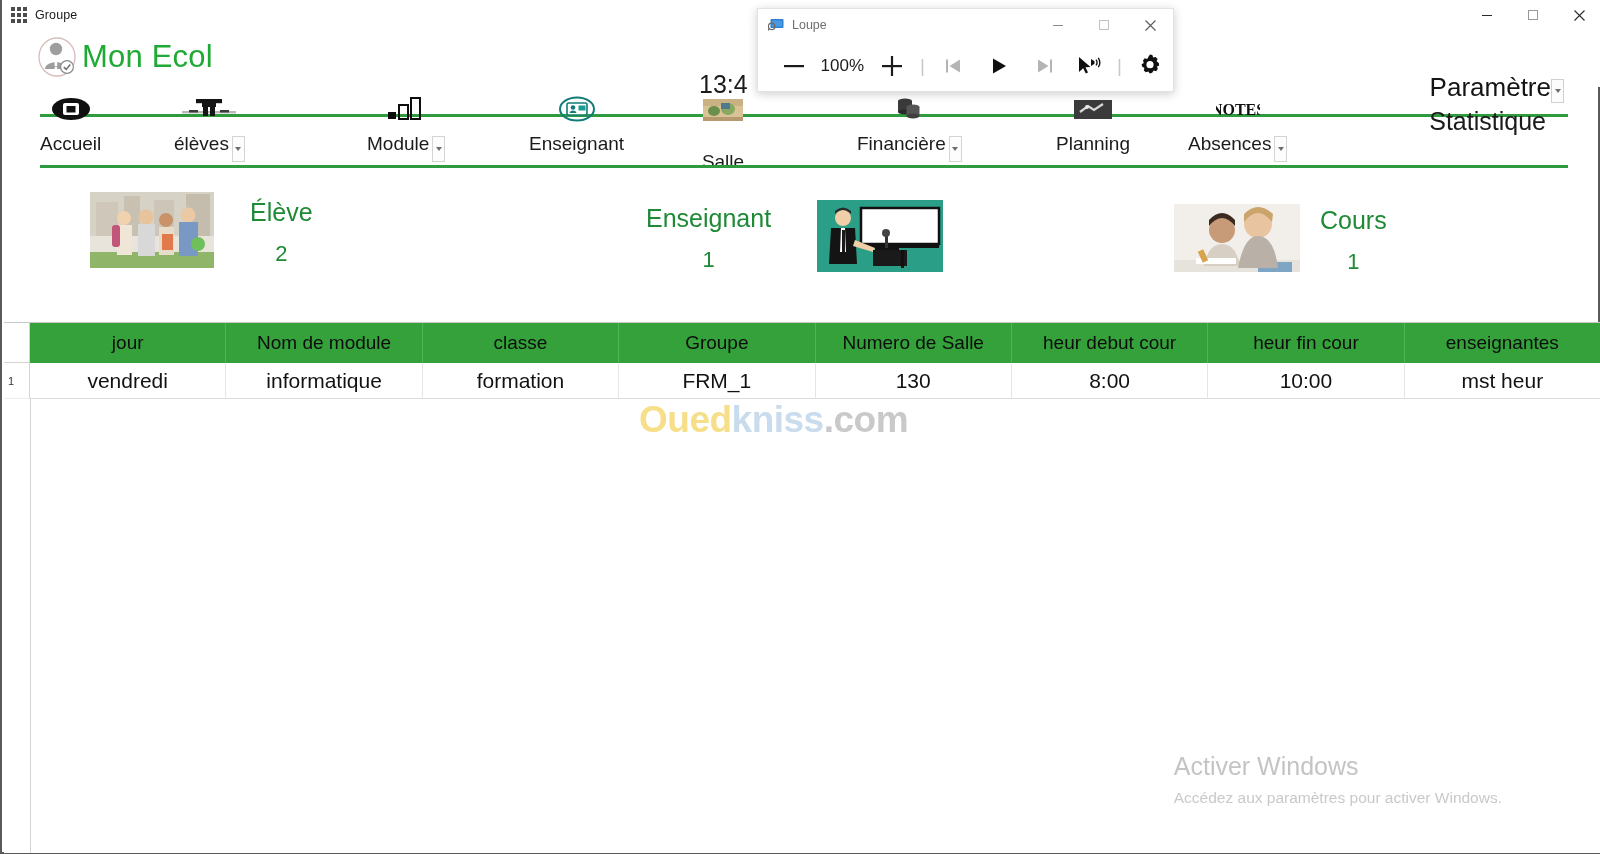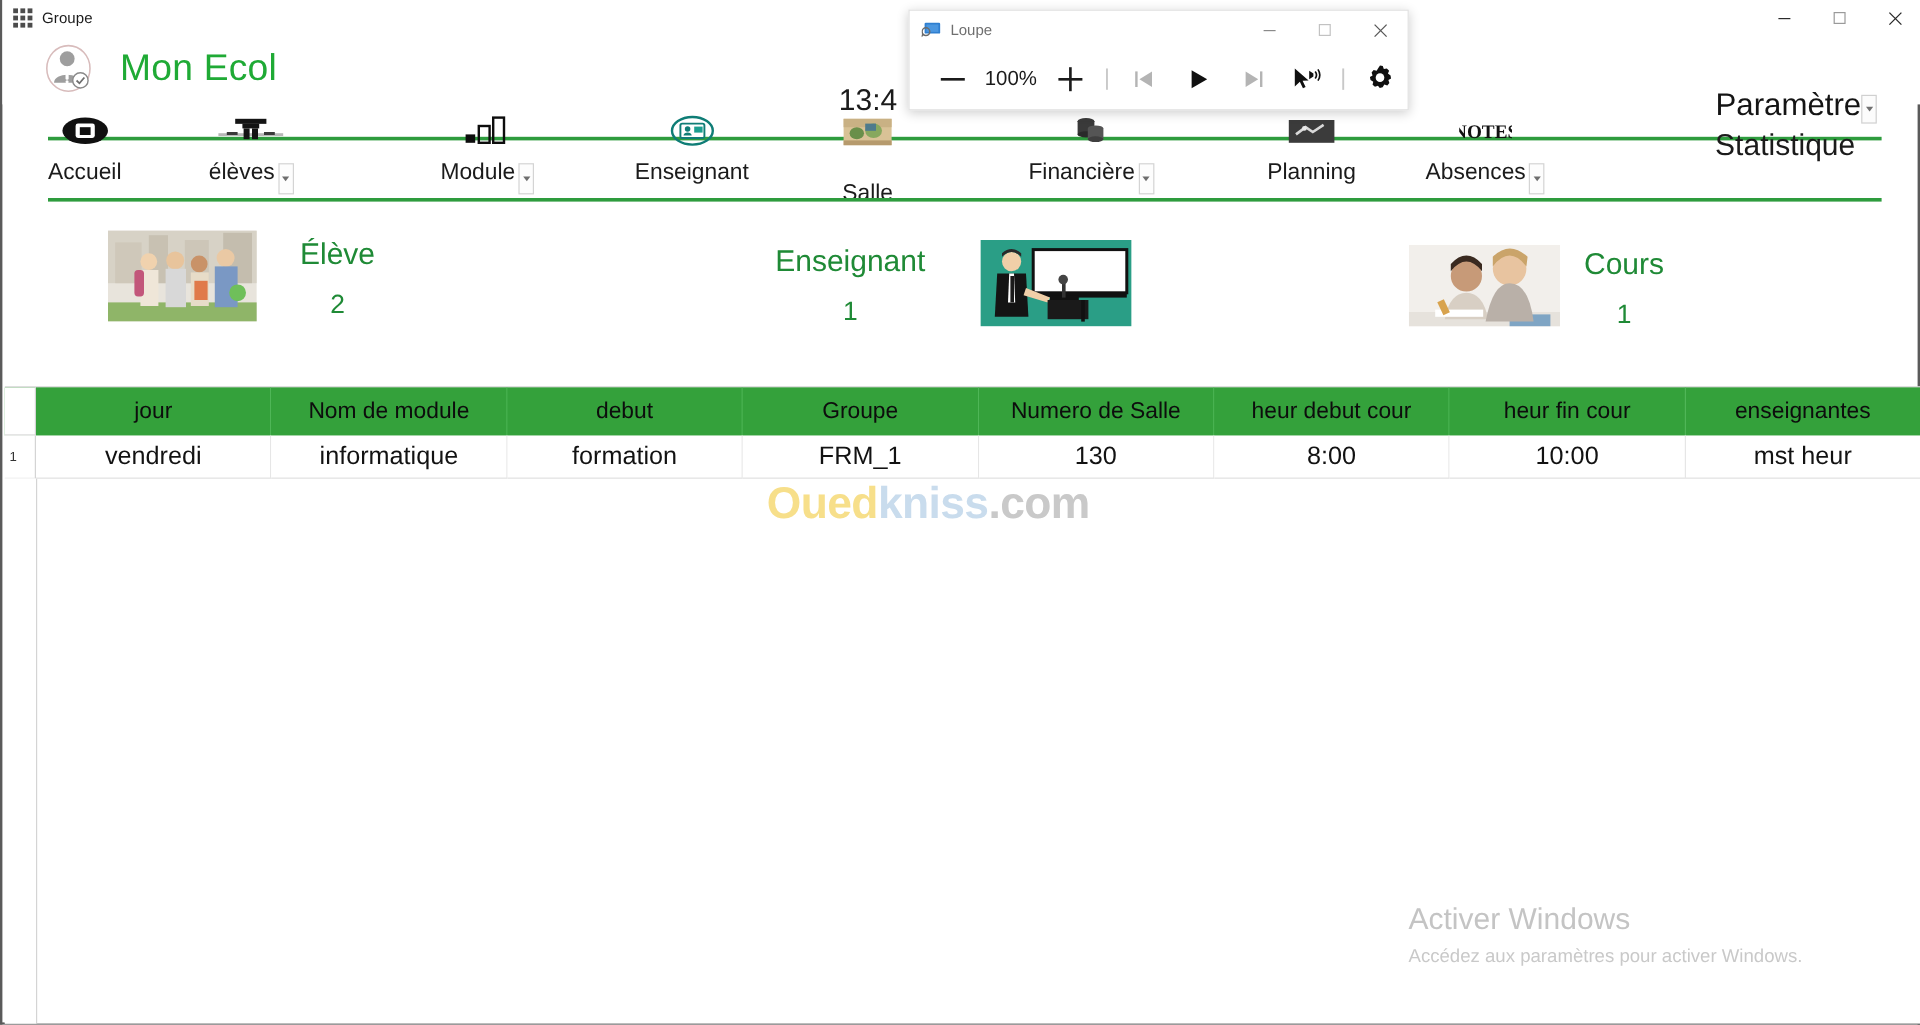--- a/index.html
+++ b/index.html
@@ -50,21 +50,21 @@
   .win-btn svg { display: block; }
 
   
   .app-header {
     position: absolute; top: 30px; left: 0;
     width: 1600px; height: 57px;
     background: #ffffff;
   }
   .brand {
     position: absolute; left: 34px; top: 5px;
-    display: flex; align-items: center; gap: 20px;
+    display: flex; align-items: center; gap: 2px;
   }
   .brand-avatar {
     width: 44px; height: 44px;
     position: relative;
   }
   .brand-title {
     font-size: 31px; color: #1faa35; font-weight: 400;
     letter-spacing: .2px;
   }
   .header-clock {
@@ -510,21 +510,21 @@
         <span class="card-count">1</span>
       </span>
     </div>
   </div>
 
   <div class="grid">
     <div class="grid-head">
       <div class="grid-gutter-head"></div>
       <div class="th">jour</div>
       <div class="th">Nom de module</div>
-      <div class="th">debut</div>
+      <div class="th">classe</div>
       <div class="th">Groupe</div>
       <div class="th">Numero de Salle</div>
       <div class="th">heur debut cour</div>
       <div class="th">heur fin cour</div>
       <div class="th">enseignantes</div>
     </div>
 
     <div class="grid-row">
       <div class="grid-gutter-cell">1</div>
       <div class="td">vendredi</div>

